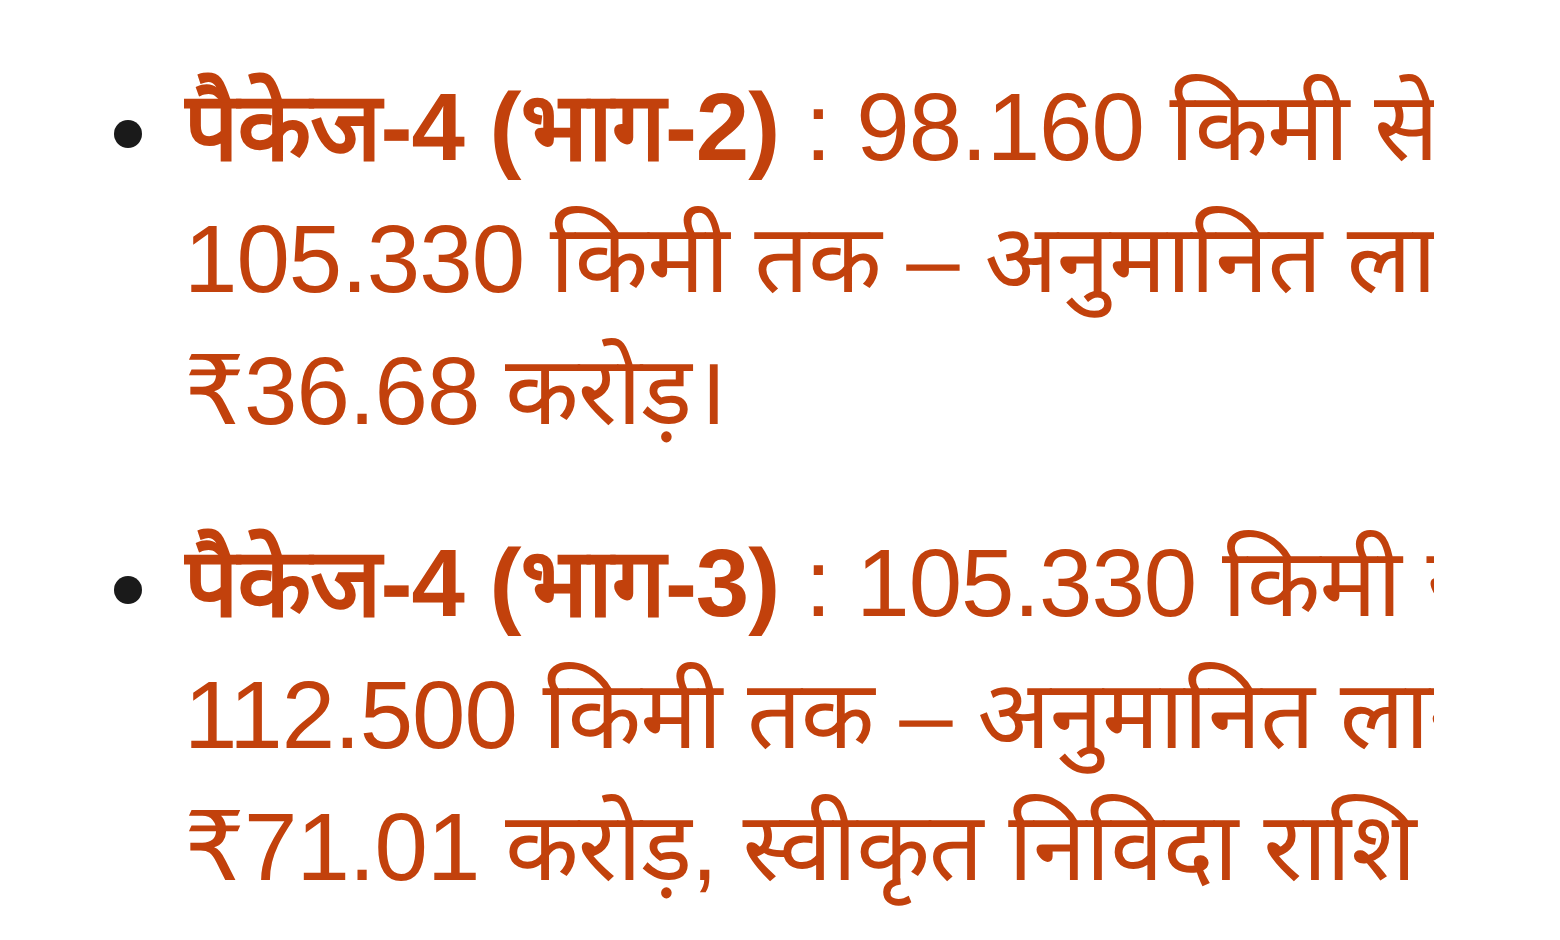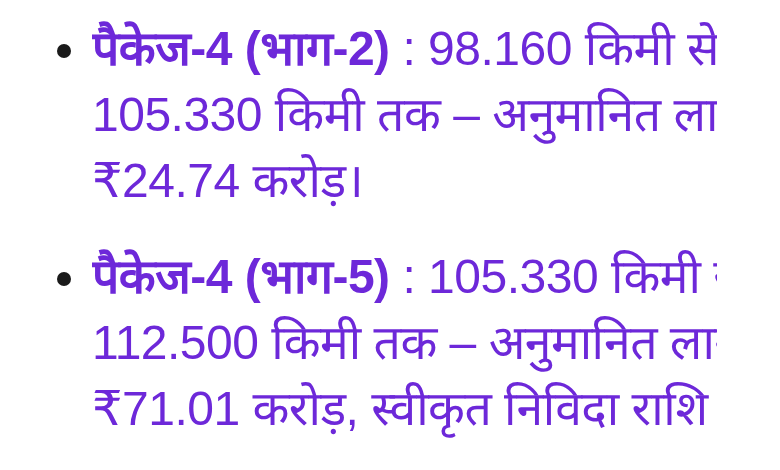--- a/index.html
+++ b/index.html
@@ -6,23 +6,23 @@
   html, body {
     width: 780px;
     height: 470px;
     overflow: hidden;
     background: #ffffff;
   }
   .article {
     position: relative;
     width: 780px;
     height: 470px;
-    padding-top: 16px;
+    padding-top: 32px;
     font-family: "Liberation Sans", "DejaVu Sans", sans-serif;
-    color: #6d28d9;
+    color: #c2410c;
     background: #ffffff;
   }
   .list-item {
     position: relative;
     margin-left: 57px;
     padding-left: 35px;
     width: 660px;
     font-size: 48px;
     line-height: 66px;
     letter-spacing: -0.5px;
@@ -49,23 +49,23 @@
 </style>
 </head>
 <body>
 
 <div class="article">
 
   <div class="list-item">
     <span class="bullet-dot"></span>
     <div class="text-line"><span class="pkg-label">पैकेज-4 (भाग-2)</span><span> : 98.160 किमी से</span></div>
     <div class="text-line">105.330 किमी तक – अनुमानित लागत</div>
-    <div class="text-line">₹24.74 करोड़।</div>
+    <div class="text-line">₹36.68 करोड़।</div>
   </div>
 
   <div class="list-item">
     <span class="bullet-dot"></span>
-    <div class="text-line"><span class="pkg-label">पैकेज-4 (भाग-5)</span><span> : 105.330 किमी से</span></div>
+    <div class="text-line"><span class="pkg-label">पैकेज-4 (भाग-3)</span><span> : 105.330 किमी से</span></div>
     <div class="text-line">112.500 किमी तक – अनुमानित लागत</div>
     <div class="text-line">₹71.01 करोड़, स्वीकृत निविदा राशि</div>
   </div>
 
 </div>
 
 </body></html>

